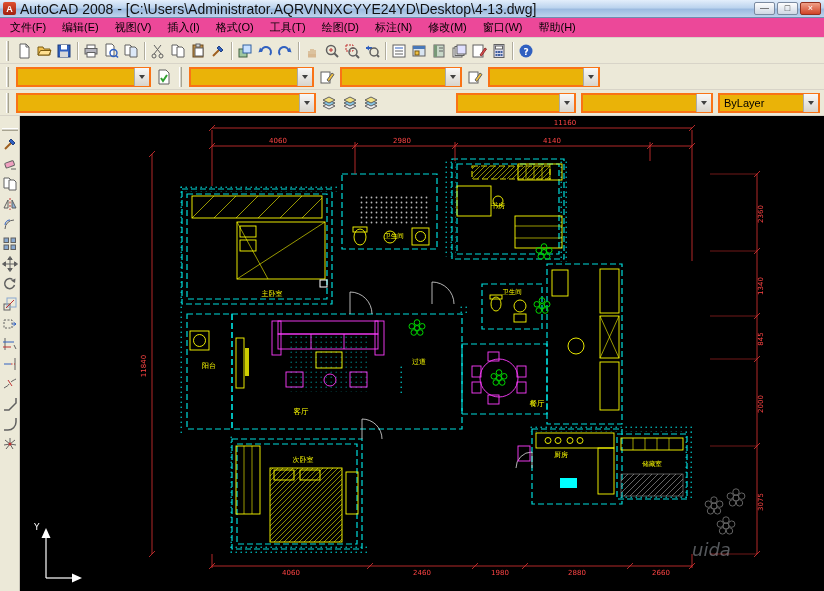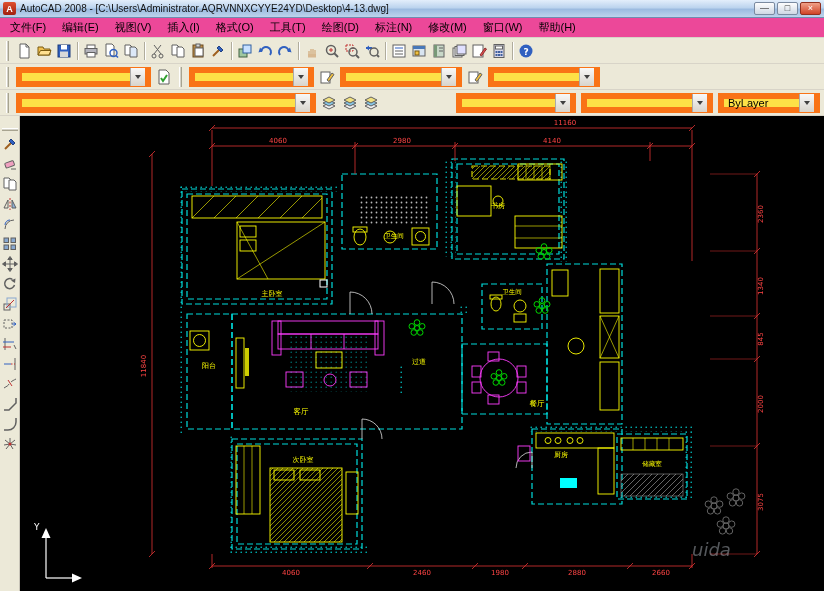--- a/index.html
+++ b/index.html
@@ -5,42 +5,42 @@
   *{box-sizing:border-box;margin:0;padding:0}
   body{width:824px;height:591px;overflow:hidden;background:#ece9d8;
        font-family:"Liberation Sans","DejaVu Sans",sans-serif;font-size:11px}
   
   .titlebar{height:18px;display:flex;align-items:center;gap:4px;padding:0 3px;
     background:linear-gradient(#e3eefb,#bcd4ee 45%,#9cbbe0 55%,#bdd4ec);
     border-bottom:1px solid #6f8cb0}
   .app-icon{width:13px;height:13px;flex:none;background:linear-gradient(#e05030,#a02010);
     border-radius:2px;color:#fff;font-size:9px;font-weight:bold;display:flex;
     align-items:center;justify-content:center}
-  .title-text{flex:1;color:#111;white-space:nowrap;overflow:hidden;font-size:10px}
+  .title-text{flex:1;color:#111;white-space:nowrap;overflow:hidden;font-size:14px}
   .win-btns{display:flex;gap:2px}
   .win-btn{width:21px;height:13px;border:1px solid #7a8aa0;border-radius:2px;
     background:linear-gradient(#fdfdfd,#cfd8e4);font-size:9px;line-height:10px;
     text-align:center;color:#333;cursor:default}
   .win-btn.close{background:linear-gradient(#f0a088,#d04428);color:#fff;border-color:#903020}
   
   .menubar{height:20px;display:flex;align-items:center;background:#ec4899;
     border-bottom:1px solid #d8d4c8;padding-left:2px}
   .menu-item{padding:2px 8px;color:#000;white-space:nowrap}
   
   .tbrow{height:26px;display:flex;align-items:center;background:#ece9d8;
     border-bottom:1px solid #d8d4c8;padding:0 2px;gap:1px}
   .grip{width:3px;height:20px;margin:0 4px;flex:none;
     background:linear-gradient(90deg,#fff 40%,#a8a490 60%)}
   .hgrip{height:3px;width:16px;margin:2px 0;flex:none;
     background:linear-gradient(#fff 40%,#a8a490 60%)}
   .tbtn{width:20px;height:20px;flex:none;display:flex;align-items:center;
     justify-content:center;border:1px solid transparent}
   .tb-sep{width:1px;height:18px;background:#b0ac9c;margin:0 3px;flex:none;box-shadow:1px 0 0 #fff}
   .tbicon{display:flex}
-  .combo{height:20px;background:#fde047;border:6px solid #f97316;display:flex;
+  .combo{height:20px;background:#eab308;border:2px solid #f97316;display:flex;
     align-items:center;margin:0 2px;flex:none}
   .combo-val{flex:1;padding:0 4px;color:#000;white-space:nowrap;overflow:hidden}
   .combo-arrow{width:15px;height:18px;flex:none;border-left:1px solid #aaa;
     background:linear-gradient(#f8f8f8,#d8d4cc);display:flex;align-items:center;justify-content:center}
   .combo-arrow i{width:0;height:0;border:3px solid transparent;border-top:4px solid #404040;margin-top:4px}
   .spacer{flex:1}
   
   .main{display:flex;height:475px}
   .side-toolbar{width:20px;background:#ece9d8;border-right:1px solid #c8c4b8;
     display:flex;flex-direction:column;align-items:center;padding-top:10px;gap:2px}

